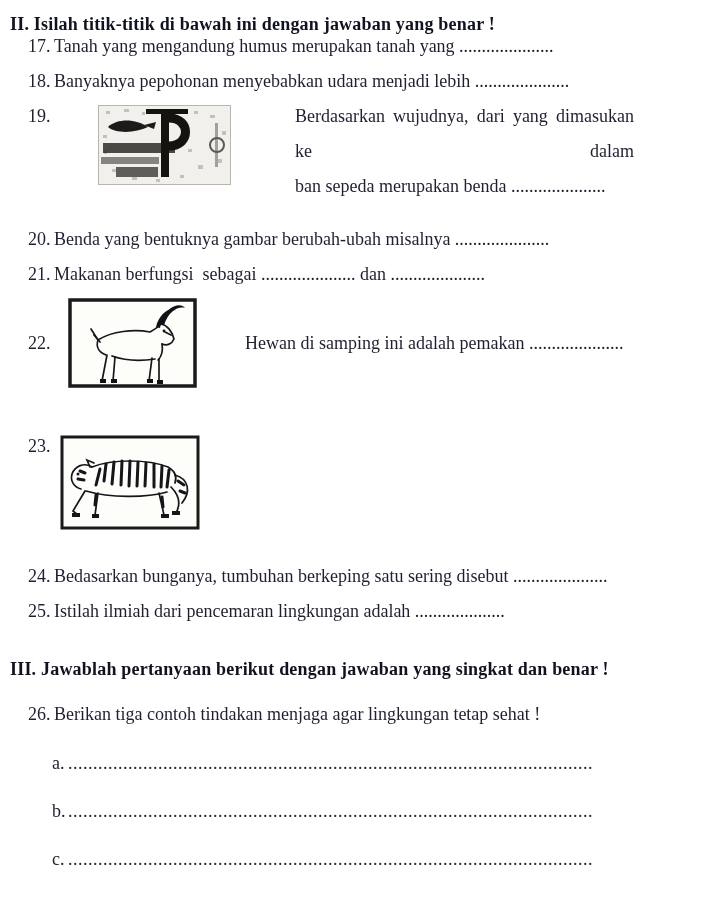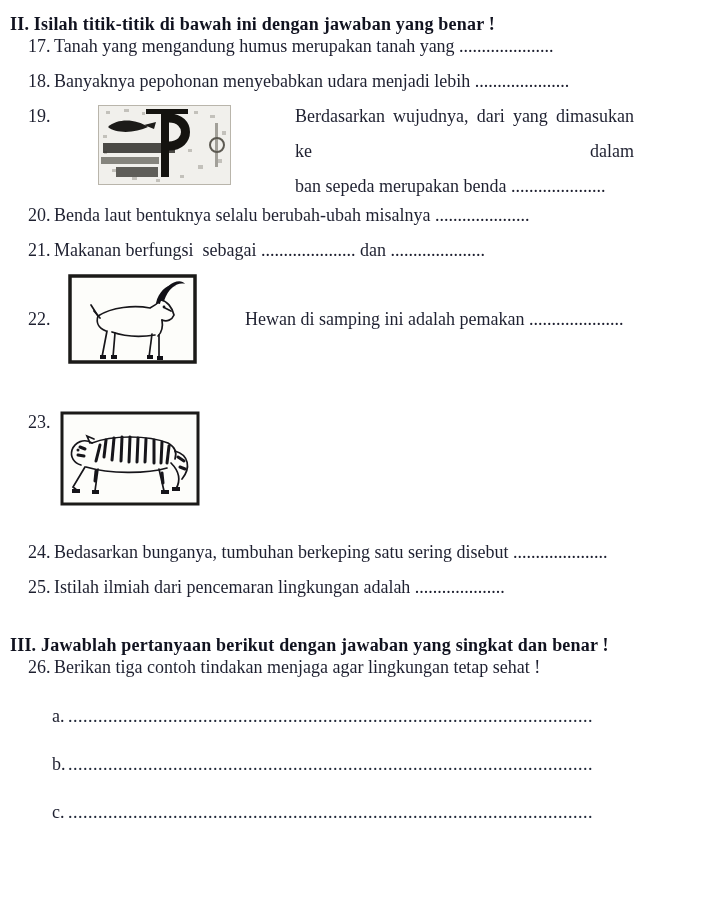--- a/index.html
+++ b/index.html
@@ -38,31 +38,31 @@
     display:flex;
     padding-left:18px;
     align-items:flex-start;
   }
   .qfig .num{flex:0 0 26px;line-height:22px;}
   .fig{flex:0 0 auto;line-height:0;}
   .fig svg{display:block;}
   .q19{margin-top:0;margin-bottom:0;gap:36px;}
   .q19 .fig{margin-left:8px;}
   .q19 .lines{width:468px;margin-left:28px;line-height:35px;margin-top:-6px;}
-  .q20{}
+  .q20{margin-top:24px;}
   .q22{margin-top:0;align-items:center;}
   .q22 .num{flex:0 0 26px;}
   .q22 .fig{margin-left:14px;}
   .q22 .txt{margin-left:48px;line-height:22px;}
   .q23{margin-top:47px;}
   .q23 .fig{margin-left:6px;}
   .q23 .lines{width:462px;margin-left:28px;line-height:35px;margin-top:-7px;}
   .q24{margin-top:35px;}
   .jline{text-align:justify;text-align-last:justify;}
-  .q26{}
+  .q26{margin-top:23px;}
   
   .ansline{
     display:flex;
     padding-left:42px;
     line-height:22px;
     margin-top:26px;
   }
   .ansline.afirst{margin-top:27px;}
   .ansline .lbl{flex:0 0 16px;}
   .ansline .dots{
@@ -125,21 +125,21 @@
       </svg>
     </div>
     <div class="lines">
       <div class="jline">Berdasarkan wujudnya, dari yang dimasukan ke dalam</div>
       <div>ban sepeda merupakan benda .....................</div>
     </div>
   </div>
 
   <div class="q q20">
     <span class="num">20.</span>
-    <span class="txt">Benda laut bentuknya selalu berubah-ubah misalnya .....................</span>
+    <span class="txt">Benda yang bentuknya gambar berubah-ubah misalnya .....................</span>
   </div>
 
   <div class="q">
     <span class="num">21.</span>
     <span class="txt">Makanan berfungsi  sebagai ..................... dan .....................</span>
   </div>
 
   <div class="qfig q22">
     <span class="num">22.</span>
     <div class="fig">

